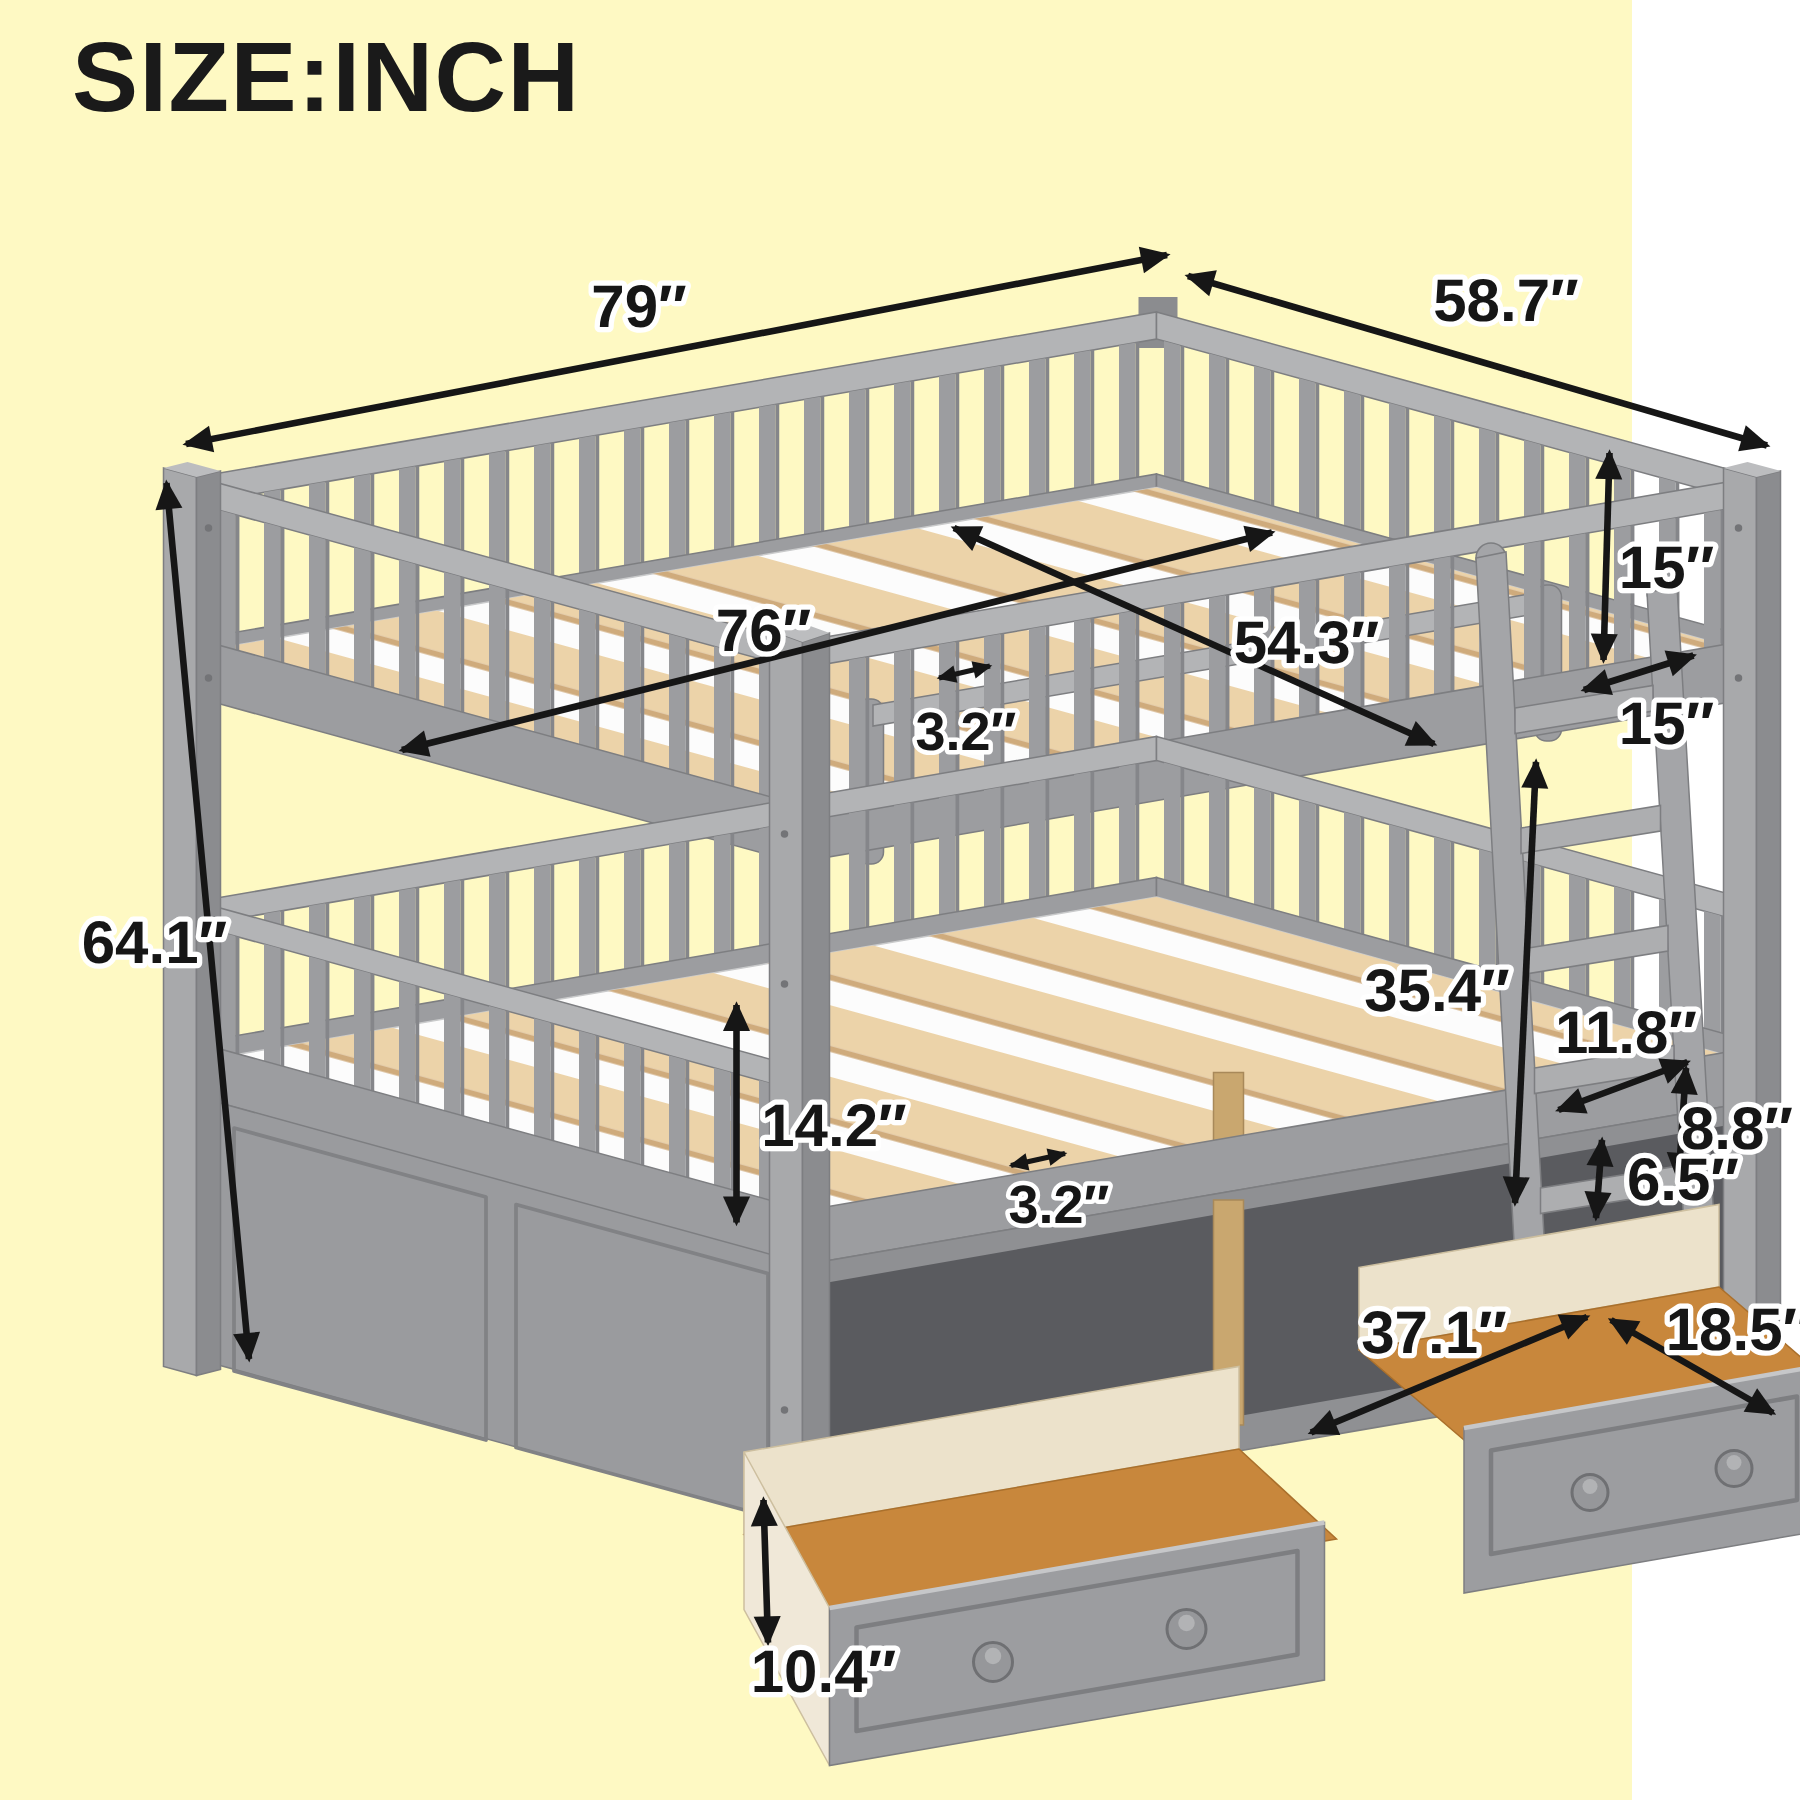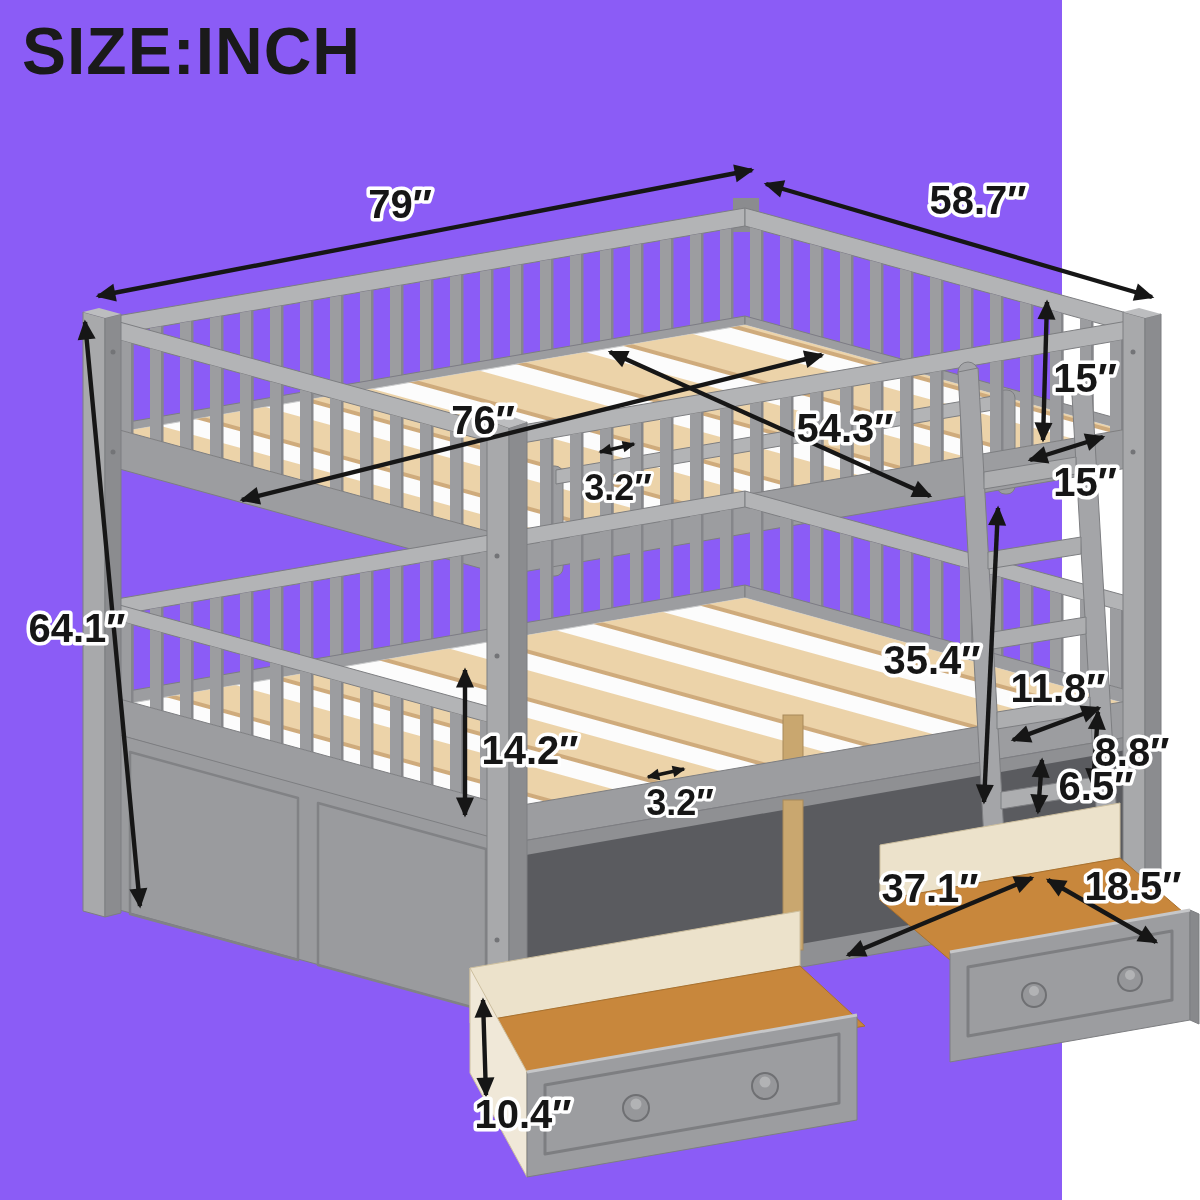--- a/index.html
+++ b/index.html
@@ -1,17 +1,17 @@
 <!DOCTYPE html>
 <html><head>
 <meta charset="utf-8">
 <style>
   html,body{margin:0;padding:0;background:#fff;}
   body{width:1200px;height:1200px;overflow:hidden;font-family:"Liberation Sans",sans-serif;}
-  .stage{position:relative;width:1062px;height:1200px;background:#8b5cf6;}
+  .stage{position:relative;width:1062px;height:1200px;background:#fef9c3;padding-left:26px;}
   svg{display:block}
   .fl{fill:#b3b4b6}
   .fm{fill:#9c9da0}
   .fd{fill:#8b8c8f}
   .cap{fill:#bcbdbf}
   .fe{stroke:#7d7e81;stroke-width:1}
   .slatbg{fill:#fcfcfc;stroke:#c9cacb;stroke-width:1}
   .wood{fill:#c9a76f;stroke:#a8895a;stroke-width:1}
   .cream{fill:#ece2cb;stroke:#cdbf9f;stroke-width:1}
   .creamL{fill:#f0e8d8;stroke:#cdbf9f;stroke-width:1}

